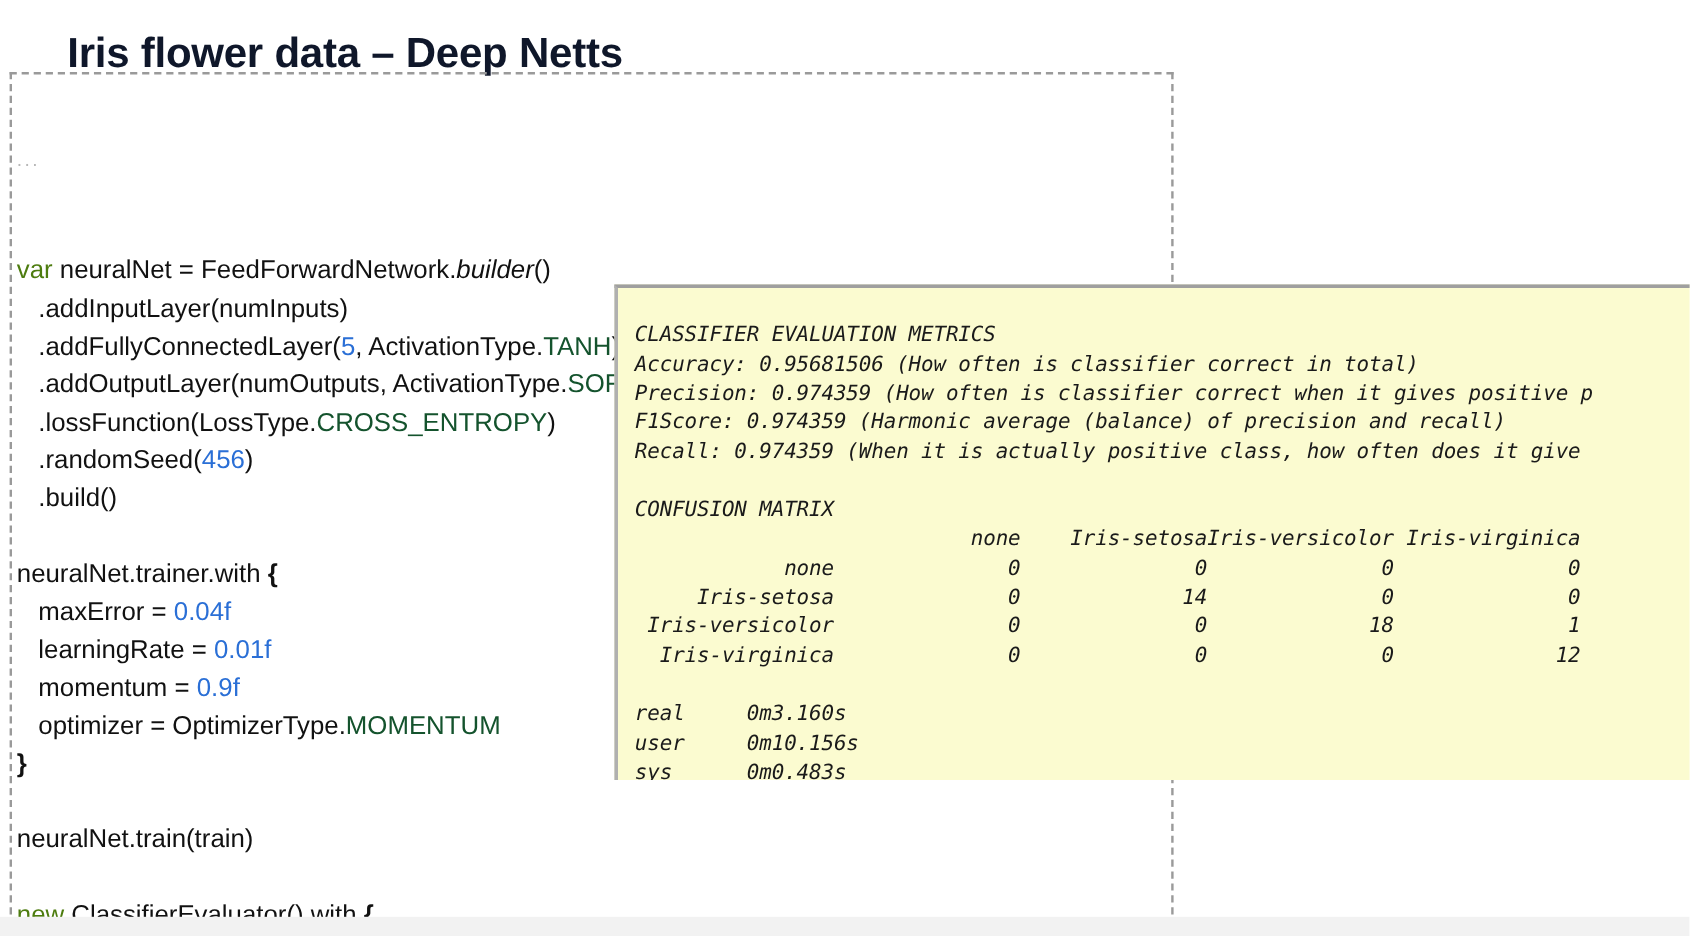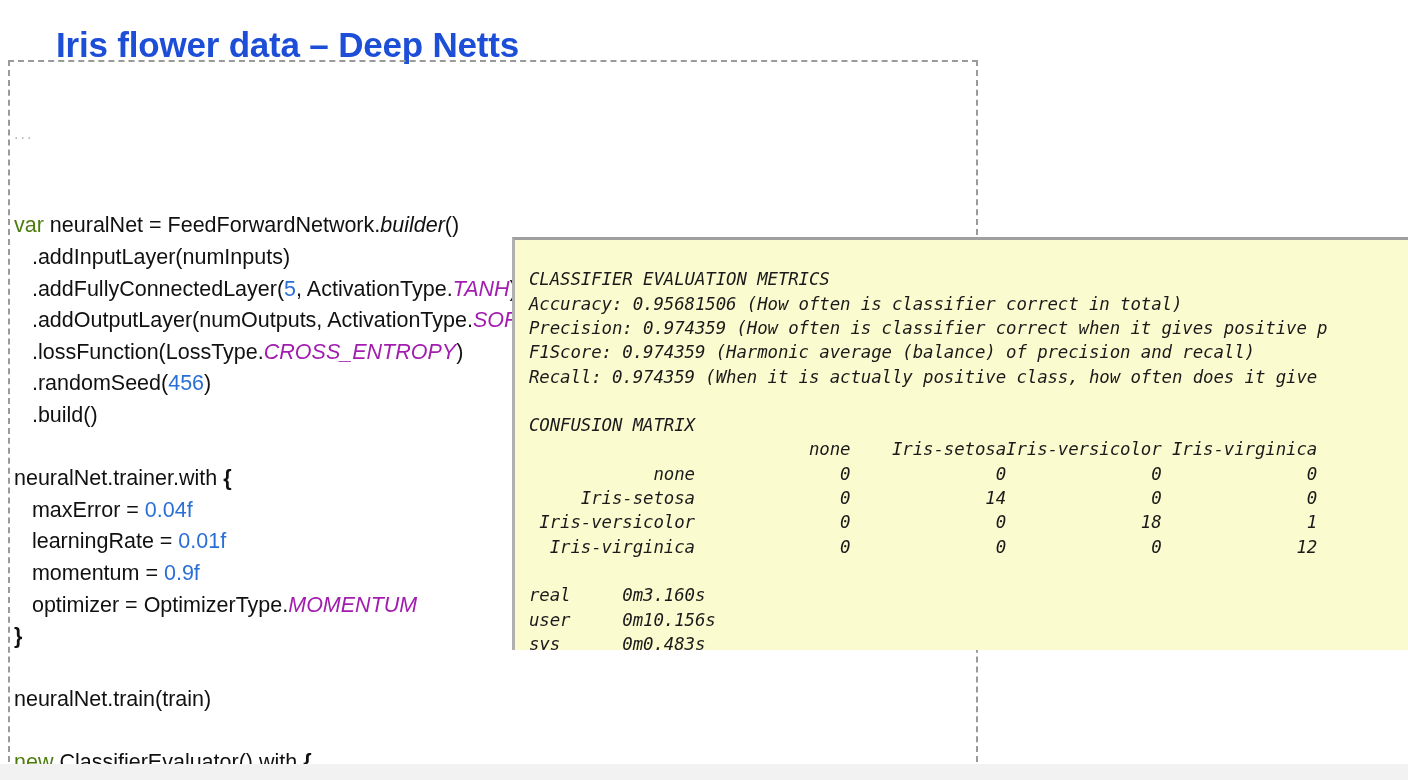--- a/index.html
+++ b/index.html
@@ -16,21 +16,21 @@
     -webkit-font-smoothing: antialiased;
   }
 
   
   #slide-title {
     position: absolute;
     left: 56px;
     top: 2px;
     font-size: 35px;
     font-weight: bold;
-    color: #1d4ed8;
+    color: #0f172a;
     letter-spacing: -0.2px;
     white-space: nowrap;
   }
 
   
   #code-panel {
     position: absolute;
     left: 8px;
     top: 60px;
     width: 970px;
@@ -55,21 +55,21 @@
   #code-listing .ln { display: block; height: 31.6px; white-space: pre; }
   #code-listing .ellipsis {
     color: #b7b7b7;
     font-size: 16px;
     letter-spacing: 2px;
     height: 22px;
     line-height: 18px;
   }
   .kw      { color: #4d7c0f; }
   .num     { color: #2A6FD6; }
-  .enumv   { color: #a21caf; font-style: italic; }
+  .enumv   { color: #14532d; }
   .ital    { font-style: italic; margin-top: 44px; }
   .brc     { font-weight: bold; }
 
   
   #console-output {
     position: absolute;
     left: 512px;
     top: 237px;
     width: 920px;
     height: 413px;

